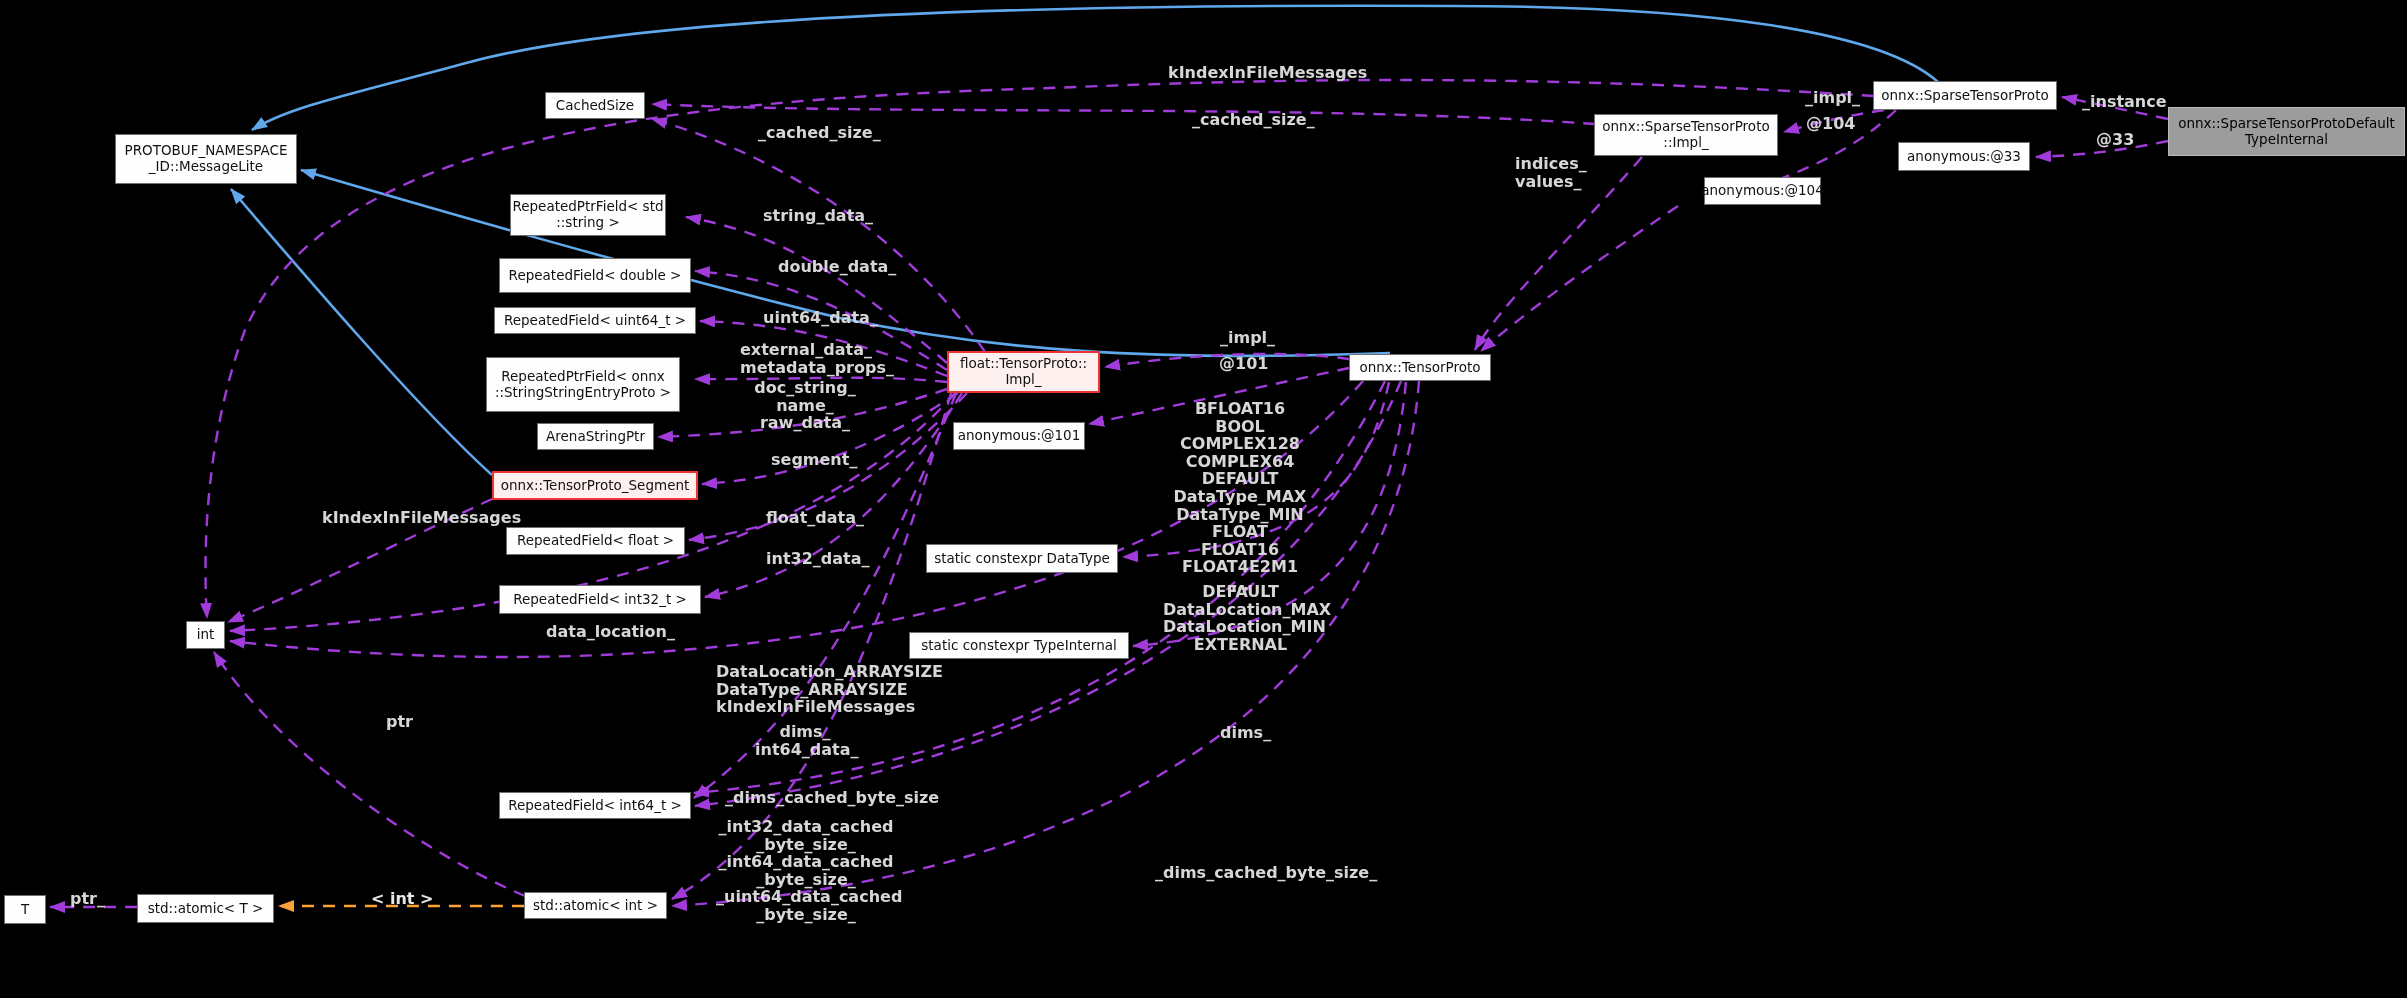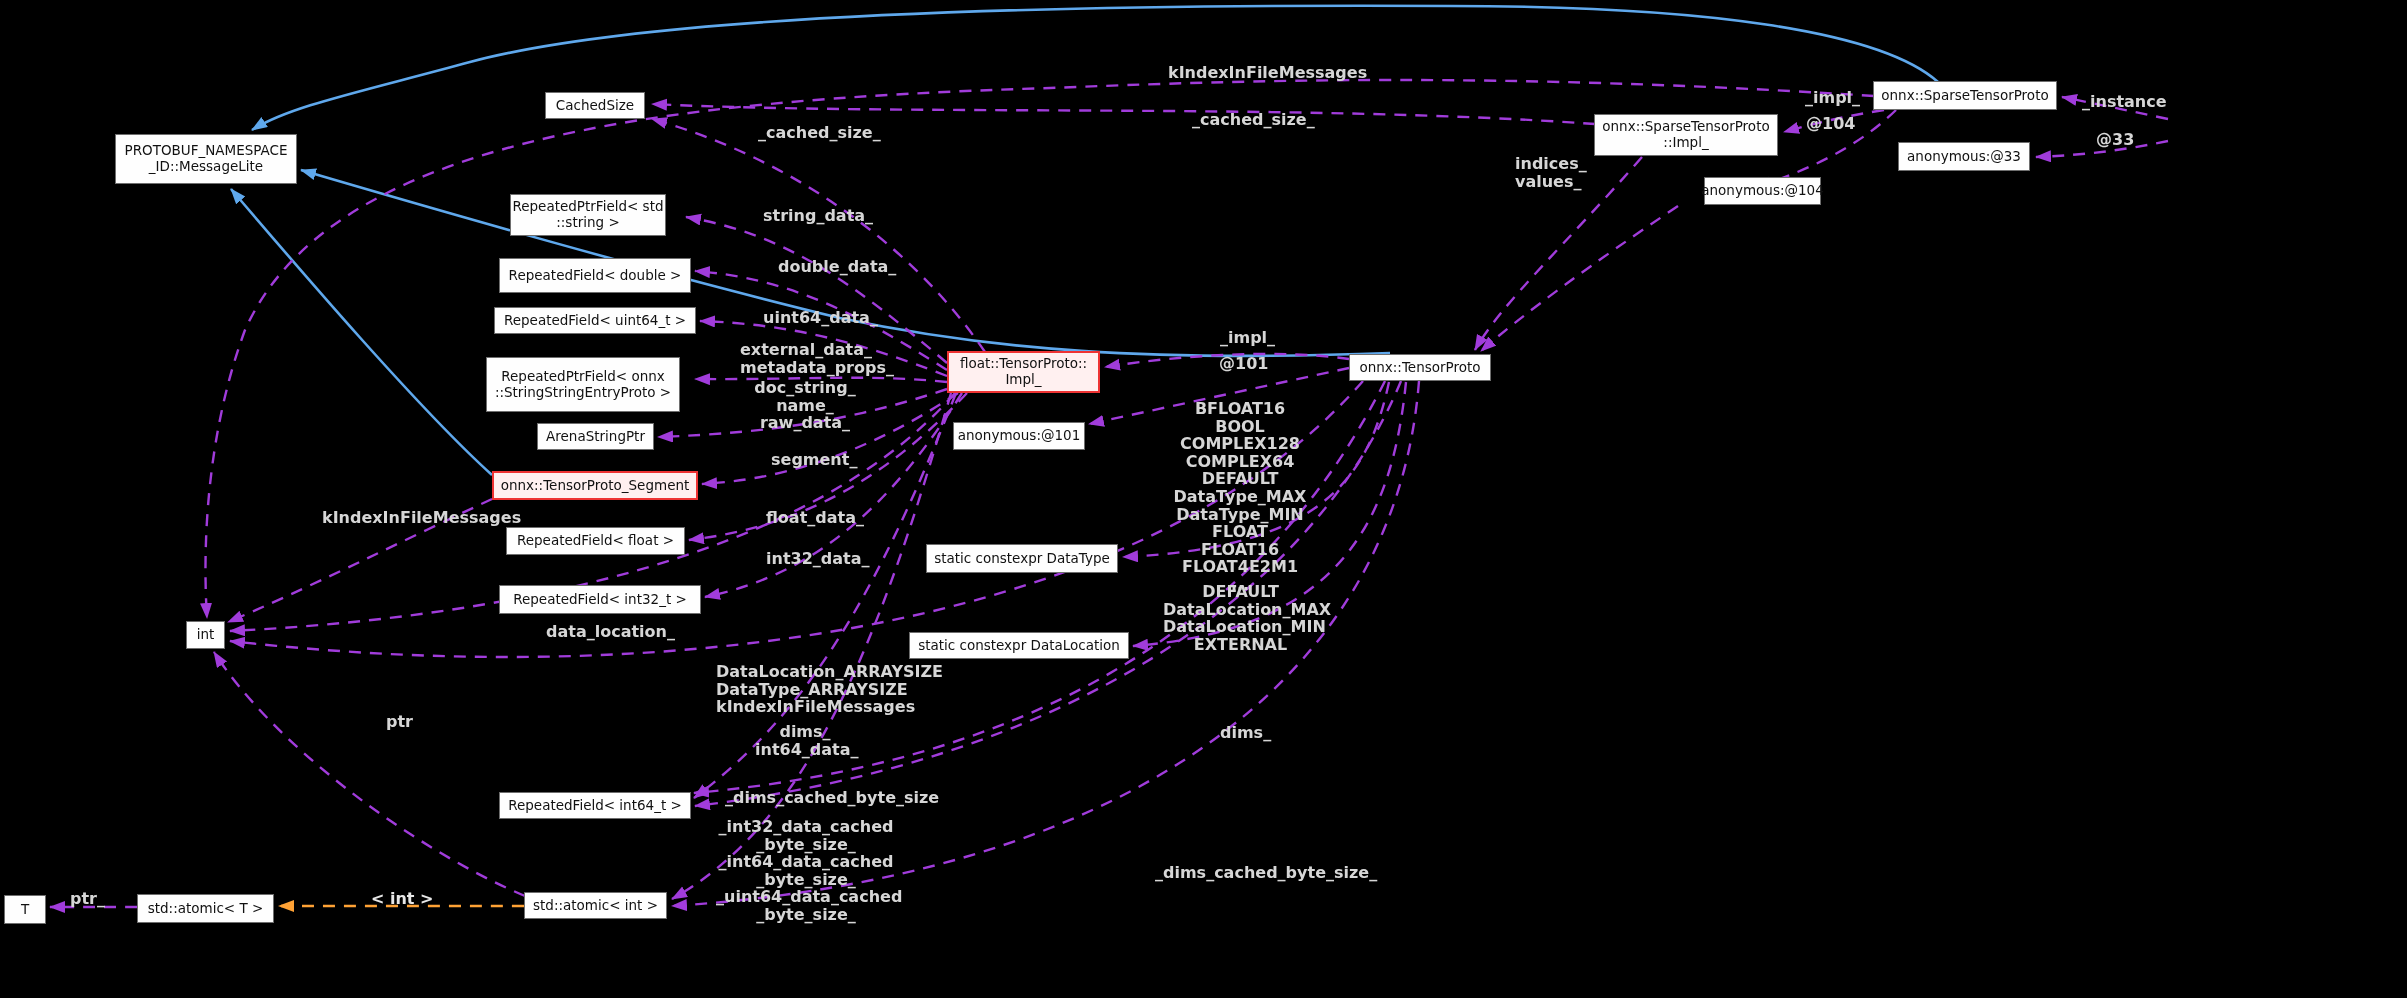--- a/index.html
+++ b/index.html
@@ -110,27 +110,29 @@
   <div class="node" style="left:499px;top:585px;width:202px;height:29px">RepeatedField&lt; int32_t &gt;</div>
   <div class="node" style="left:186px;top:621px;width:39px;height:28px">int</div>
   <div class="node" style="left:499px;top:792px;width:192px;height:27px">RepeatedField&lt; int64_t &gt;</div>
   <div class="node" style="left:4px;top:895px;width:42px;height:29px">T</div>
   <div class="node" style="left:137px;top:894px;width:137px;height:29px">std::atomic&lt; T &gt;</div>
   <div class="node" style="left:524px;top:892px;width:143px;height:27px">std::atomic&lt; int &gt;</div>
   <div class="node red" style="left:947px;top:351px;width:153px;height:42px">float::TensorProto::
 Impl_</div>
   <div class="node" style="left:953px;top:422px;width:132px;height:28px">anonymous:@101</div>
   <div class="node" style="left:926px;top:544px;width:192px;height:29px">static constexpr DataType</div>
-  <div class="node" style="left:909px;top:632px;width:220px;height:27px">static constexpr DataLocation</div>
+  <div class="node" style="left:909px;top:632px;width:220px;height:27px">static constexpr TypeInternal</div>
   <div class="node" style="left:1349px;top:354px;width:142px;height:27px">onnx::TensorProto</div>
   <div class="node" style="left:1594px;top:114px;width:184px;height:42px">onnx::SparseTensorProto
 ::Impl_</div>
   <div class="node" style="left:1704px;top:177px;width:117px;height:28px">anonymous:@104</div>
   <div class="node" style="left:1873px;top:81px;width:184px;height:29px">onnx::SparseTensorProto</div>
   <div class="node" style="left:1898px;top:142px;width:132px;height:29px">anonymous:@33</div>
+  <div class="node gray" style="left:2168px;top:107px;width:237px;height:49px">onnx::SparseTensorProtoDefault
+TypeInternal</div>
 
   <div class="elabel" style="left:1168px;top:64px">kIndexInFileMessages</div>
   <div class="elabel" style="left:1192px;top:111px">_cached_size_</div>
   <div class="elabel" style="left:758px;top:124px">_cached_size_</div>
   <div class="elabel" style="left:763px;top:207px">string_data_</div>
   <div class="elabel" style="left:778px;top:258px">double_data_</div>
   <div class="elabel" style="left:763px;top:309px">uint64_data_</div>
   <div class="elabel center" style="left:740px;top:341px;width:130px">external_data_
 metadata_props_</div>
   <div class="elabel center" style="left:750px;top:379px;width:110px">doc_string_

